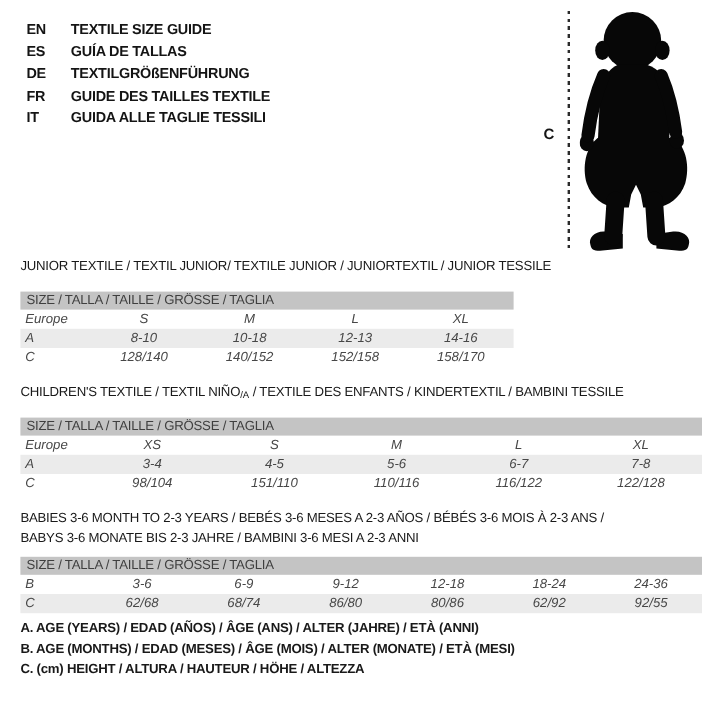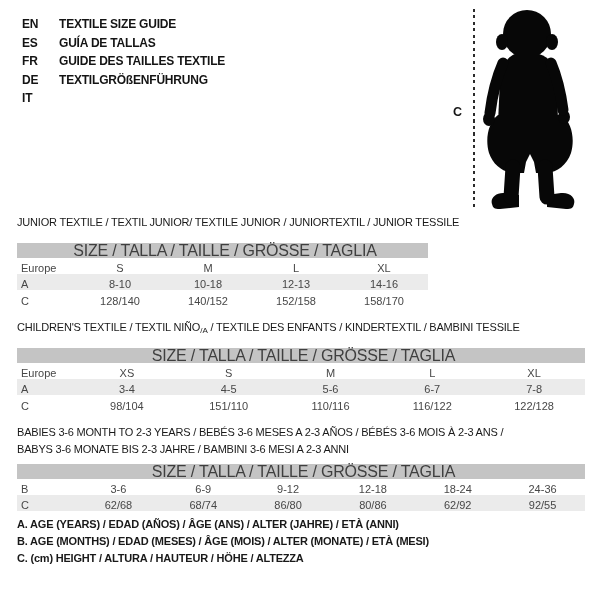--- a/index.html
+++ b/index.html
@@ -22,22 +22,22 @@
   .measure-label{position:absolute;left:453px;top:105px;font-weight:700;font-size:12.5px;}
   .baby-svg{position:absolute;left:483px;top:7px;width:100px;height:205px;}
   
   .sec-title{position:absolute;left:17px;font-weight:400;font-size:11px;letter-spacing:-0.2px;white-space:nowrap;color:#191919;}
   .t1{top:216px;} .t2{top:321px;} .t3{top:424px;line-height:17px;}
   .sub-a{font-size:8px;vertical-align:-2px;letter-spacing:0;}
   
   .size-table{position:absolute;left:17px;}
   .st1{top:243px;width:411px;} .st2{top:348px;width:568px;} .st3{top:464px;width:568px;}
   .size-bar{height:15px;line-height:15px;background:var(--bar);color:#3f3f3f;
-    font-size:16px;padding-left:5px;letter-spacing:-0.2px;text-align:center;}
-  .rows-wrap .trow{display:flex;height:16.2px;align-items:flex-end;font-size:11px;color:var(--text);}
+    font-size:11px;padding-left:5px;letter-spacing:-0.2px;}
+  .rows-wrap .trow{display:flex;height:16.2px;align-items:center;font-size:11px;color:var(--text);font-style:italic;}
   .rows-wrap .trow:nth-child(even){background:var(--alt);}
   .tcell{flex:1;text-align:center;}
   .tcell-label{flex:0 0 55px;text-align:left;padding-left:4px;}
   
   .legend{position:absolute;left:17px;top:516px;font-weight:700;font-size:11px;
     line-height:17.2px;letter-spacing:-0.2px;color:#191919;}
 </style>
 </head>
 <body>
 
@@ -46,29 +46,30 @@
   <div class="lang-block">
     <div class="lang-row">
       <span class="lang-code">EN</span>
       <span class="lang-label">TEXTILE SIZE GUIDE</span>
     </div>
     <div class="lang-row">
       <span class="lang-code">ES</span>
       <span class="lang-label">GUÍA DE TALLAS</span>
     </div>
     <div class="lang-row">
+      <span class="lang-code">DE</span>
+      <span class="lang-label">TEXTILGRÖßENFÜHRUNG</span>
+    </div>
+    <div class="lang-row">
       <span class="lang-code">FR</span>
       <span class="lang-label">GUIDE DES TAILLES TEXTILE</span>
     </div>
     <div class="lang-row">
-      <span class="lang-code">DE</span>
-      <span class="lang-label">TEXTILGRÖßENFÜHRUNG</span>
-    </div>
-    <div class="lang-row">
       <span class="lang-code">IT</span>
+      <span class="lang-label">GUIDA ALLE TAGLIE TESSILI</span>
     </div>
   </div>
 
   <div class="measure-line"></div>
   <div class="measure-label">C</div>
   <svg class="baby-svg" viewBox="0 0 100 205" xmlns="http://www.w3.org/2000/svg">
     <g fill="var(--sil)" stroke="none">
       <circle cx="44" cy="27" r="24"></circle>
       <ellipse cx="19" cy="35" rx="6" ry="8"></ellipse>
       <ellipse cx="69" cy="35" rx="6" ry="8"></ellipse>

